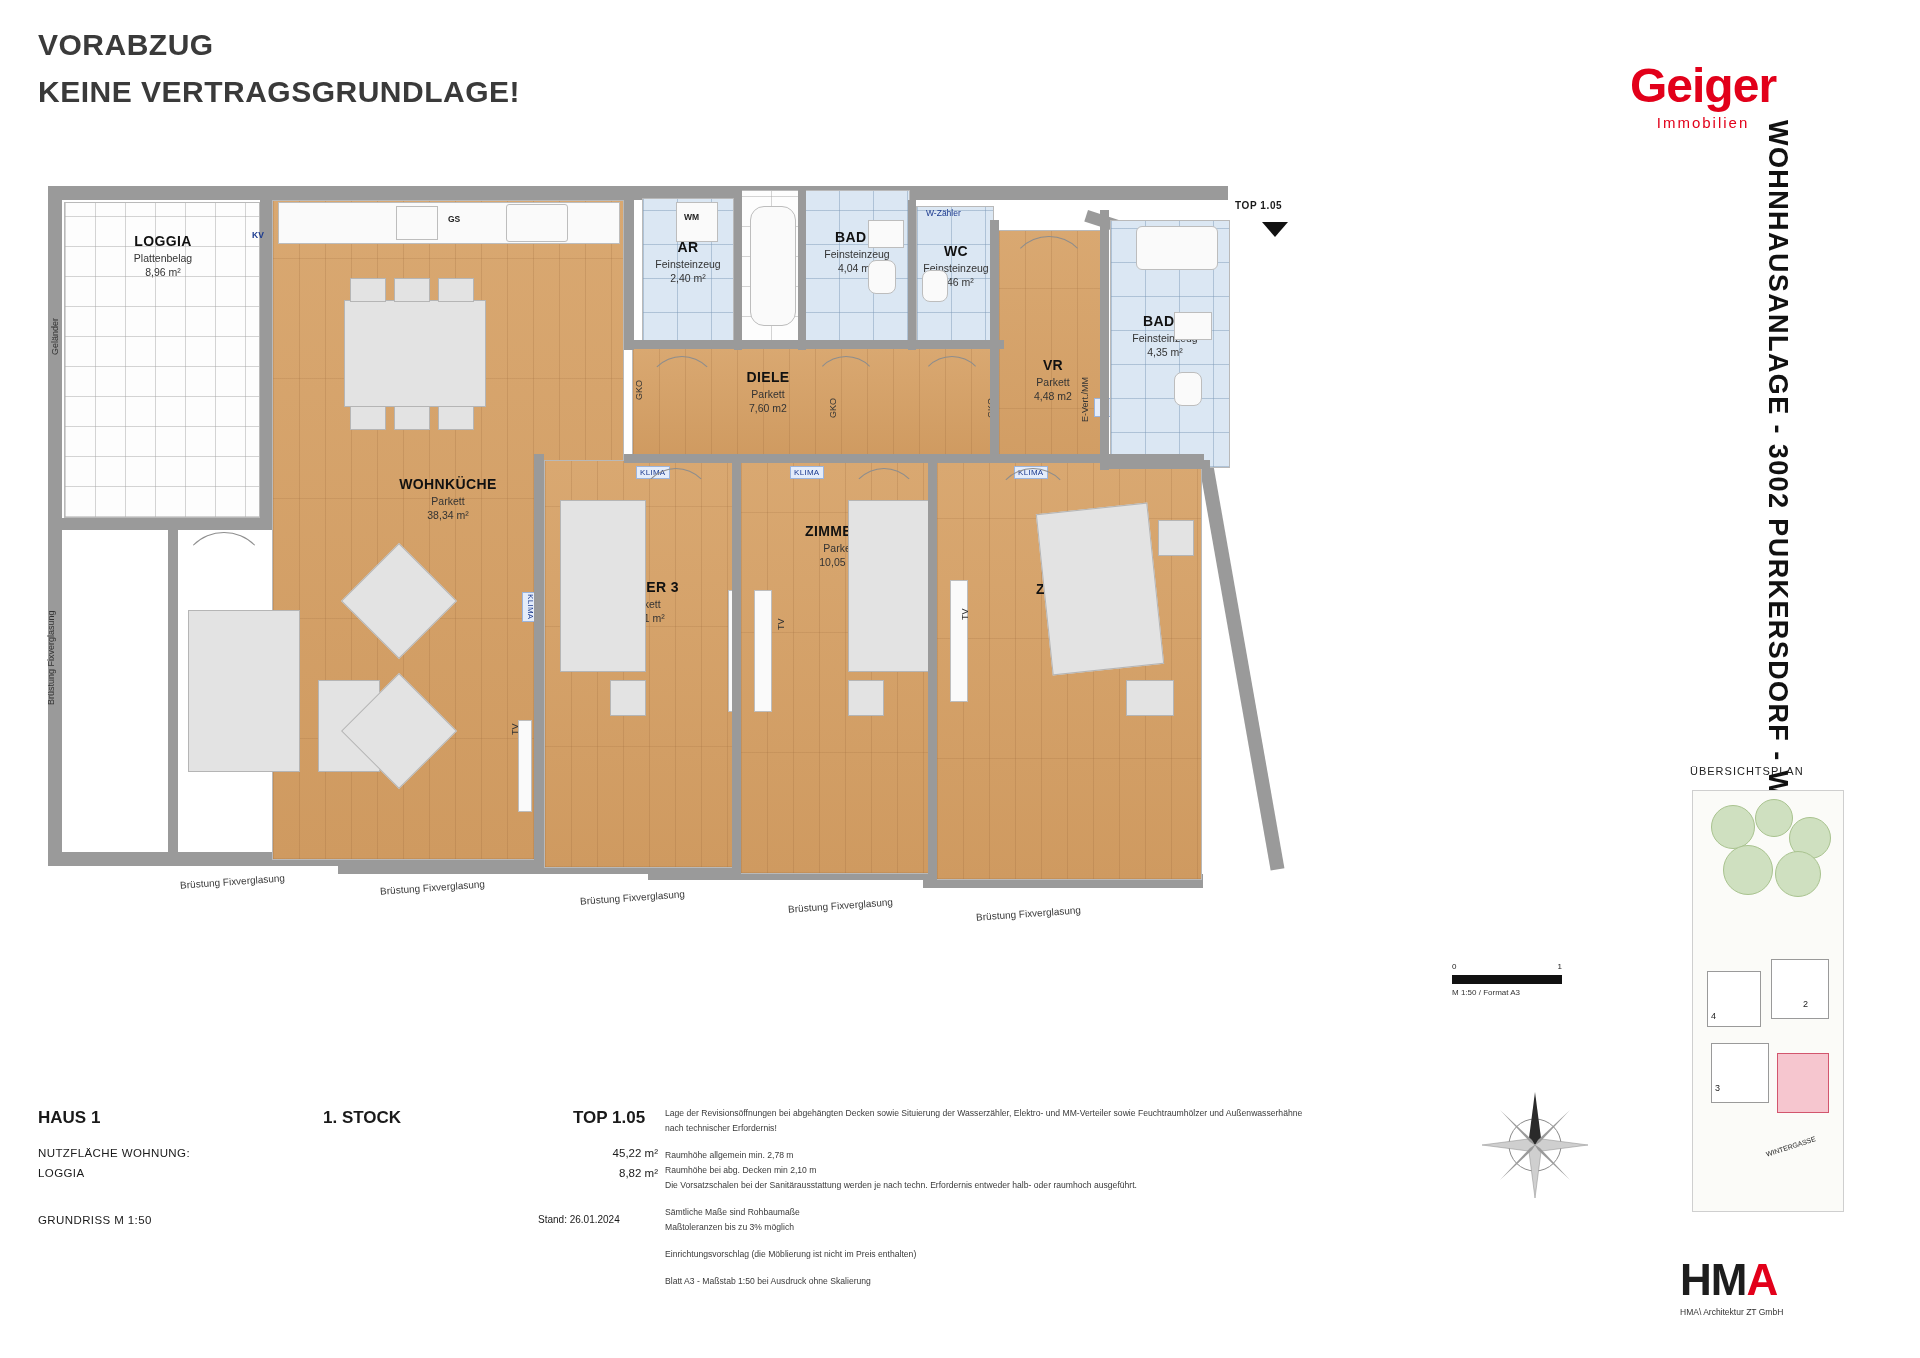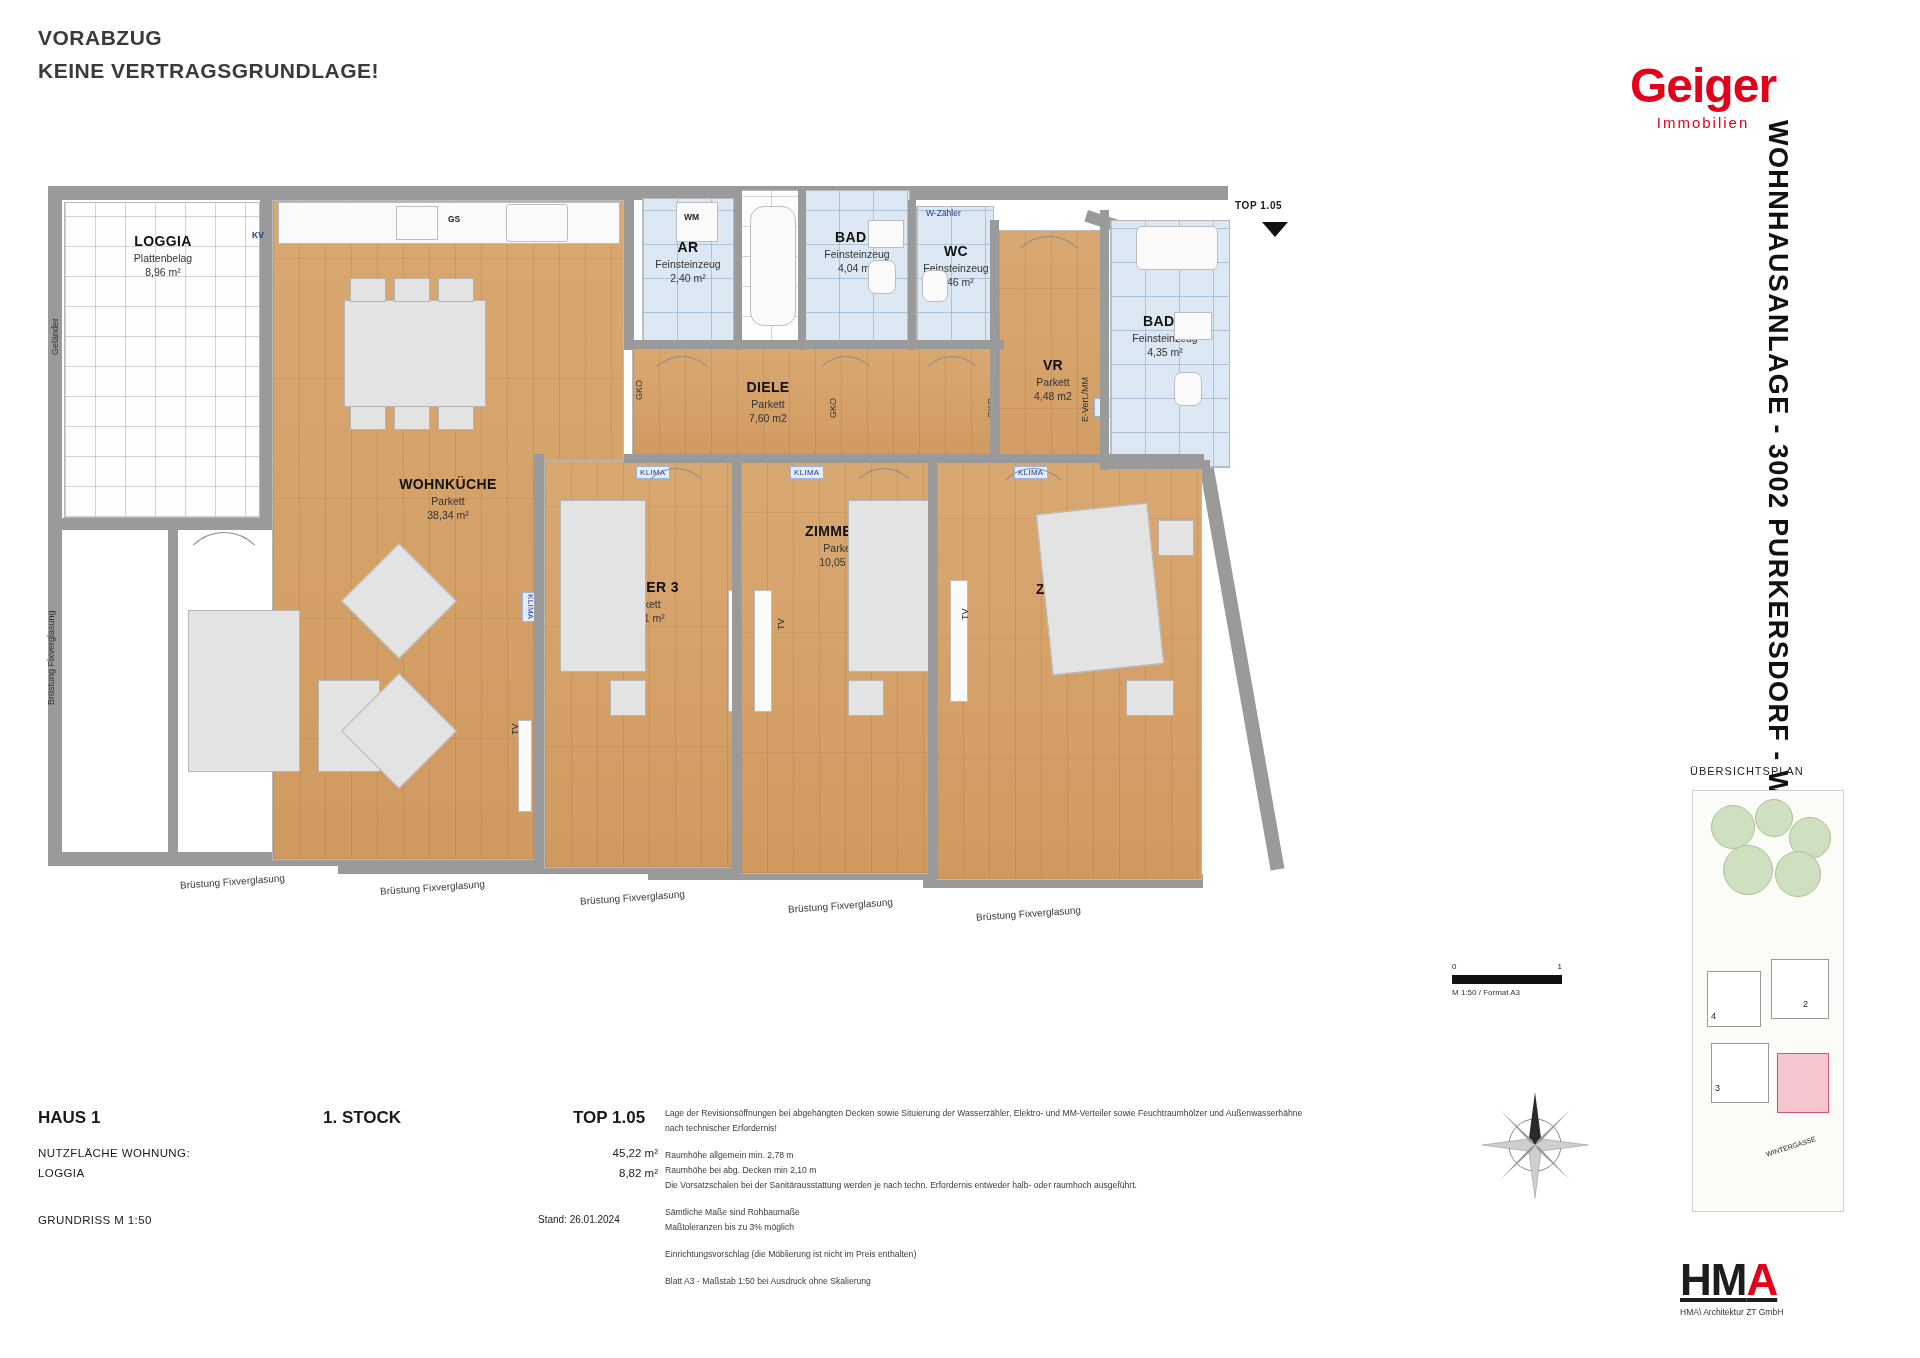--- a/index.html
+++ b/index.html
@@ -3,21 +3,21 @@
 <meta charset="utf-8">
 <style>
   html,body{margin:0;padding:0;}
   body{
     width:1920px;height:1358px;background:#ffffff;
     font-family:"Liberation Sans", sans-serif;color:#1a1a1a;
     position:relative;overflow:hidden;
   }
   .abs{position:absolute;}
   
-  #disclaimer{left:38px;top:22px;font-size:21px;font-weight:bold;letter-spacing:.5px;line-height:1.55;color:#3a3a3a;}
+  #disclaimer{left:38px;top:22px;font-size:30px;font-weight:bold;letter-spacing:.5px;line-height:1.55;color:#3a3a3a;}
   #logo-wrap{left:1630px;top:62px;text-align:center;}
   #logo-word{font-size:48px;font-weight:bold;color:#e2001a;letter-spacing:-1px;line-height:1;}
   #logo-sub{font-size:15px;color:#e2001a;letter-spacing:2px;margin-top:4px;}
   
   #vtitle{
     left:1793px;top:120px;width:860px;
     transform:rotate(90deg);transform-origin:0 0;
     font-size:27px;font-weight:bold;letter-spacing:1.4px;white-space:nowrap;color:#111;
   }
   
@@ -74,21 +74,21 @@
   #ovtitle{left:1690px;top:765px;font-size:11px;letter-spacing:1px;color:#222;}
   #ovmap{left:1692px;top:790px;width:150px;height:420px;border:1px solid #cfcfcf;background:#fbfbf8;}
   .tree{position:absolute;border-radius:50%;background:#cfe0c0;border:1px solid #a9c38f;}
   .bld{position:absolute;background:#ffffff;border:1px solid #9a9a9a;}
   .bld.hl{background:#f6c6cf;border-color:#d2566e;}
   .bnum{position:absolute;font-size:9px;color:#222;}
   
   #compass{left:1480px;top:1090px;width:110px;height:110px;}
   
   #hma{left:1680px;top:1255px;}
-  #hma .w{font-size:44px;font-weight:bold;letter-spacing:-1px;color:#1d1d1d;text-decoration:underline;}
+  #hma .w{font-size:44px;font-weight:bold;letter-spacing:-1px;color:#1d1d1d;}
   #hma .w span.a{color:#e2001a;}
   #hma .s{font-size:8.5px;color:#333;margin-top:2px;}
   #toplbl{left:1235px;top:200px;font-size:10px;font-weight:bold;letter-spacing:.6px;}
   #toptri{left:1262px;top:222px;width:0;height:0;border-left:13px solid transparent;border-right:13px solid transparent;border-top:15px solid #111;}
 </style>
 </head>
 <body>
 
 <div class="abs" id="disclaimer">
   <div>VORABZUG</div>
@@ -180,21 +180,21 @@
   <div class="room tile" style="left:888px;top:46px;width:78px;height:142px;"></div>
   <div class="lbl" style="left:876px;top:82px;width:104px;">
     <div class="n">WC</div>
     <div class="f">Feinsteinzeug</div>
     <div class="a">1,46 m²</div>
   </div>
   <div class="small" style="left:898px;top:48px;color:#1b3a8f;">W-Zähler</div>
   <div class="furnw" style="left:894px;top:110px;width:24px;height:30px;border-radius:8px;"></div>
 
   <div class="room parkett" style="left:604px;top:188px;width:366px;height:112px;"></div>
-  <div class="lbl" style="left:680px;top:218px;width:120px;">
+  <div class="lbl" style="left:680px;top:208px;width:120px;">
     <div class="n">DIELE</div>
     <div class="f">Parkett</div>
     <div class="a">7,60 m2</div>
   </div>
   <div class="vtxt" style="left:606px;top:240px;transform:rotate(-90deg);transform-origin:left top;">GKO</div>
   <div class="vtxt" style="left:800px;top:258px;transform:rotate(-90deg);transform-origin:left top;">GKO</div>
   <div class="vtxt" style="left:958px;top:258px;transform:rotate(-90deg);transform-origin:left top;">GKO</div>
 
   <div class="room parkett" style="left:970px;top:70px;width:110px;height:300px;"></div>
   <div class="lbl" style="left:962px;top:196px;width:126px;">

